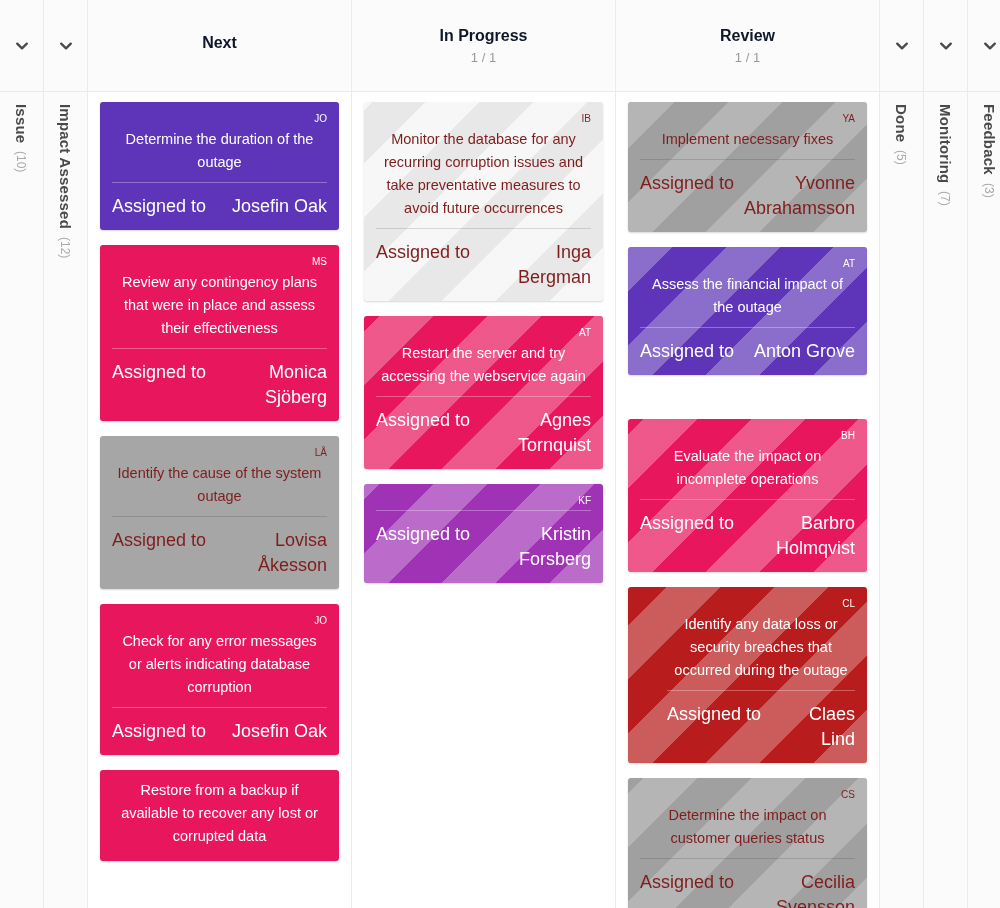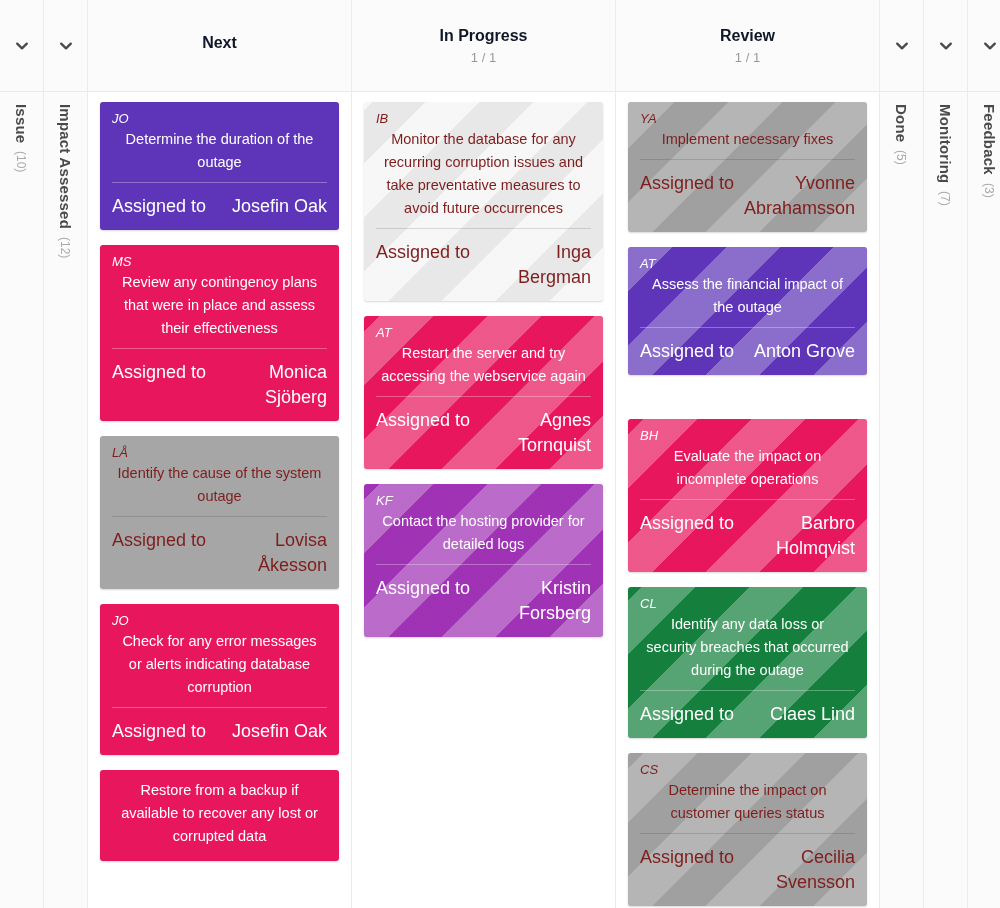--- a/index.html
+++ b/index.html
@@ -83,25 +83,25 @@
   
   .card {
     border-radius: 3px;
     margin-bottom: 15px;
     padding: 9px 12px 11px 12px;
     box-shadow: 0 1px 2px rgba(0,0,0,.16);
     position: relative;
     overflow: hidden;
   }
   .card .initials {
-    text-align: left;
-    font-size: 13px;
+    text-align: right;
+    font-size: 10px;
     line-height: 15px;
     margin-bottom: 2px;
-    position: relative; z-index: 2; font-style: italic;
+    position: relative; z-index: 2;
   }
   .card .title {
     text-align: center;
     font-size: 14.5px;
     line-height: 23px;
     padding: 0 4px 8px 4px;
     position: relative; z-index: 2;
   }
   .card .divider {
     height: 1px;
@@ -259,21 +259,20 @@
           <div class="initials">AT</div>
           <div class="title">Restart the server and try accessing the webservice again</div>
           <div class="divider"></div>
           <div class="footer">
             <span class="assigned-label">Assigned to</span>
             <span class="assignee">Agnes Tornquist</span>
           </div>
         </div>
         <div class="card light-text striped strong" style="background: rgb(160, 51, 181);">
           <div class="initials">KF</div>
-          <div class="title">Contact the hosting provider for detailed logs</div>
           <div class="divider"></div>
           <div class="footer">
             <span class="assigned-label">Assigned to</span>
             <span class="assignee">Kristin Forsberg</span>
           </div>
         </div>
       </div>
     </div>
     <div class="col review">
       <div class="col-head">
@@ -301,21 +300,21 @@
         </div>
         <div class="card light-text striped strong" style="background: rgb(232, 23, 93); margin-top: 44px;">
           <div class="initials">BH</div>
           <div class="title">Evaluate the impact on incomplete operations</div>
           <div class="divider"></div>
           <div class="footer">
             <span class="assigned-label">Assigned to</span>
             <span class="assignee">Barbro Holmqvist</span>
           </div>
         </div>
-        <div class="card light-text striped strong" style="background: #15803d;">
+        <div class="card light-text striped strong" style="background: #b91c1c; padding-left: 39px;">
           <div class="initials">CL</div>
           <div class="title">Identify any data loss or security breaches that occurred during the outage</div>
           <div class="divider"></div>
           <div class="footer">
             <span class="assigned-label">Assigned to</span>
             <span class="assignee">Claes Lind</span>
           </div>
         </div>
         <div class="card dark-text striped strong on-gray" style="background: rgb(160, 160, 160);">
           <div class="initials">CS</div>

